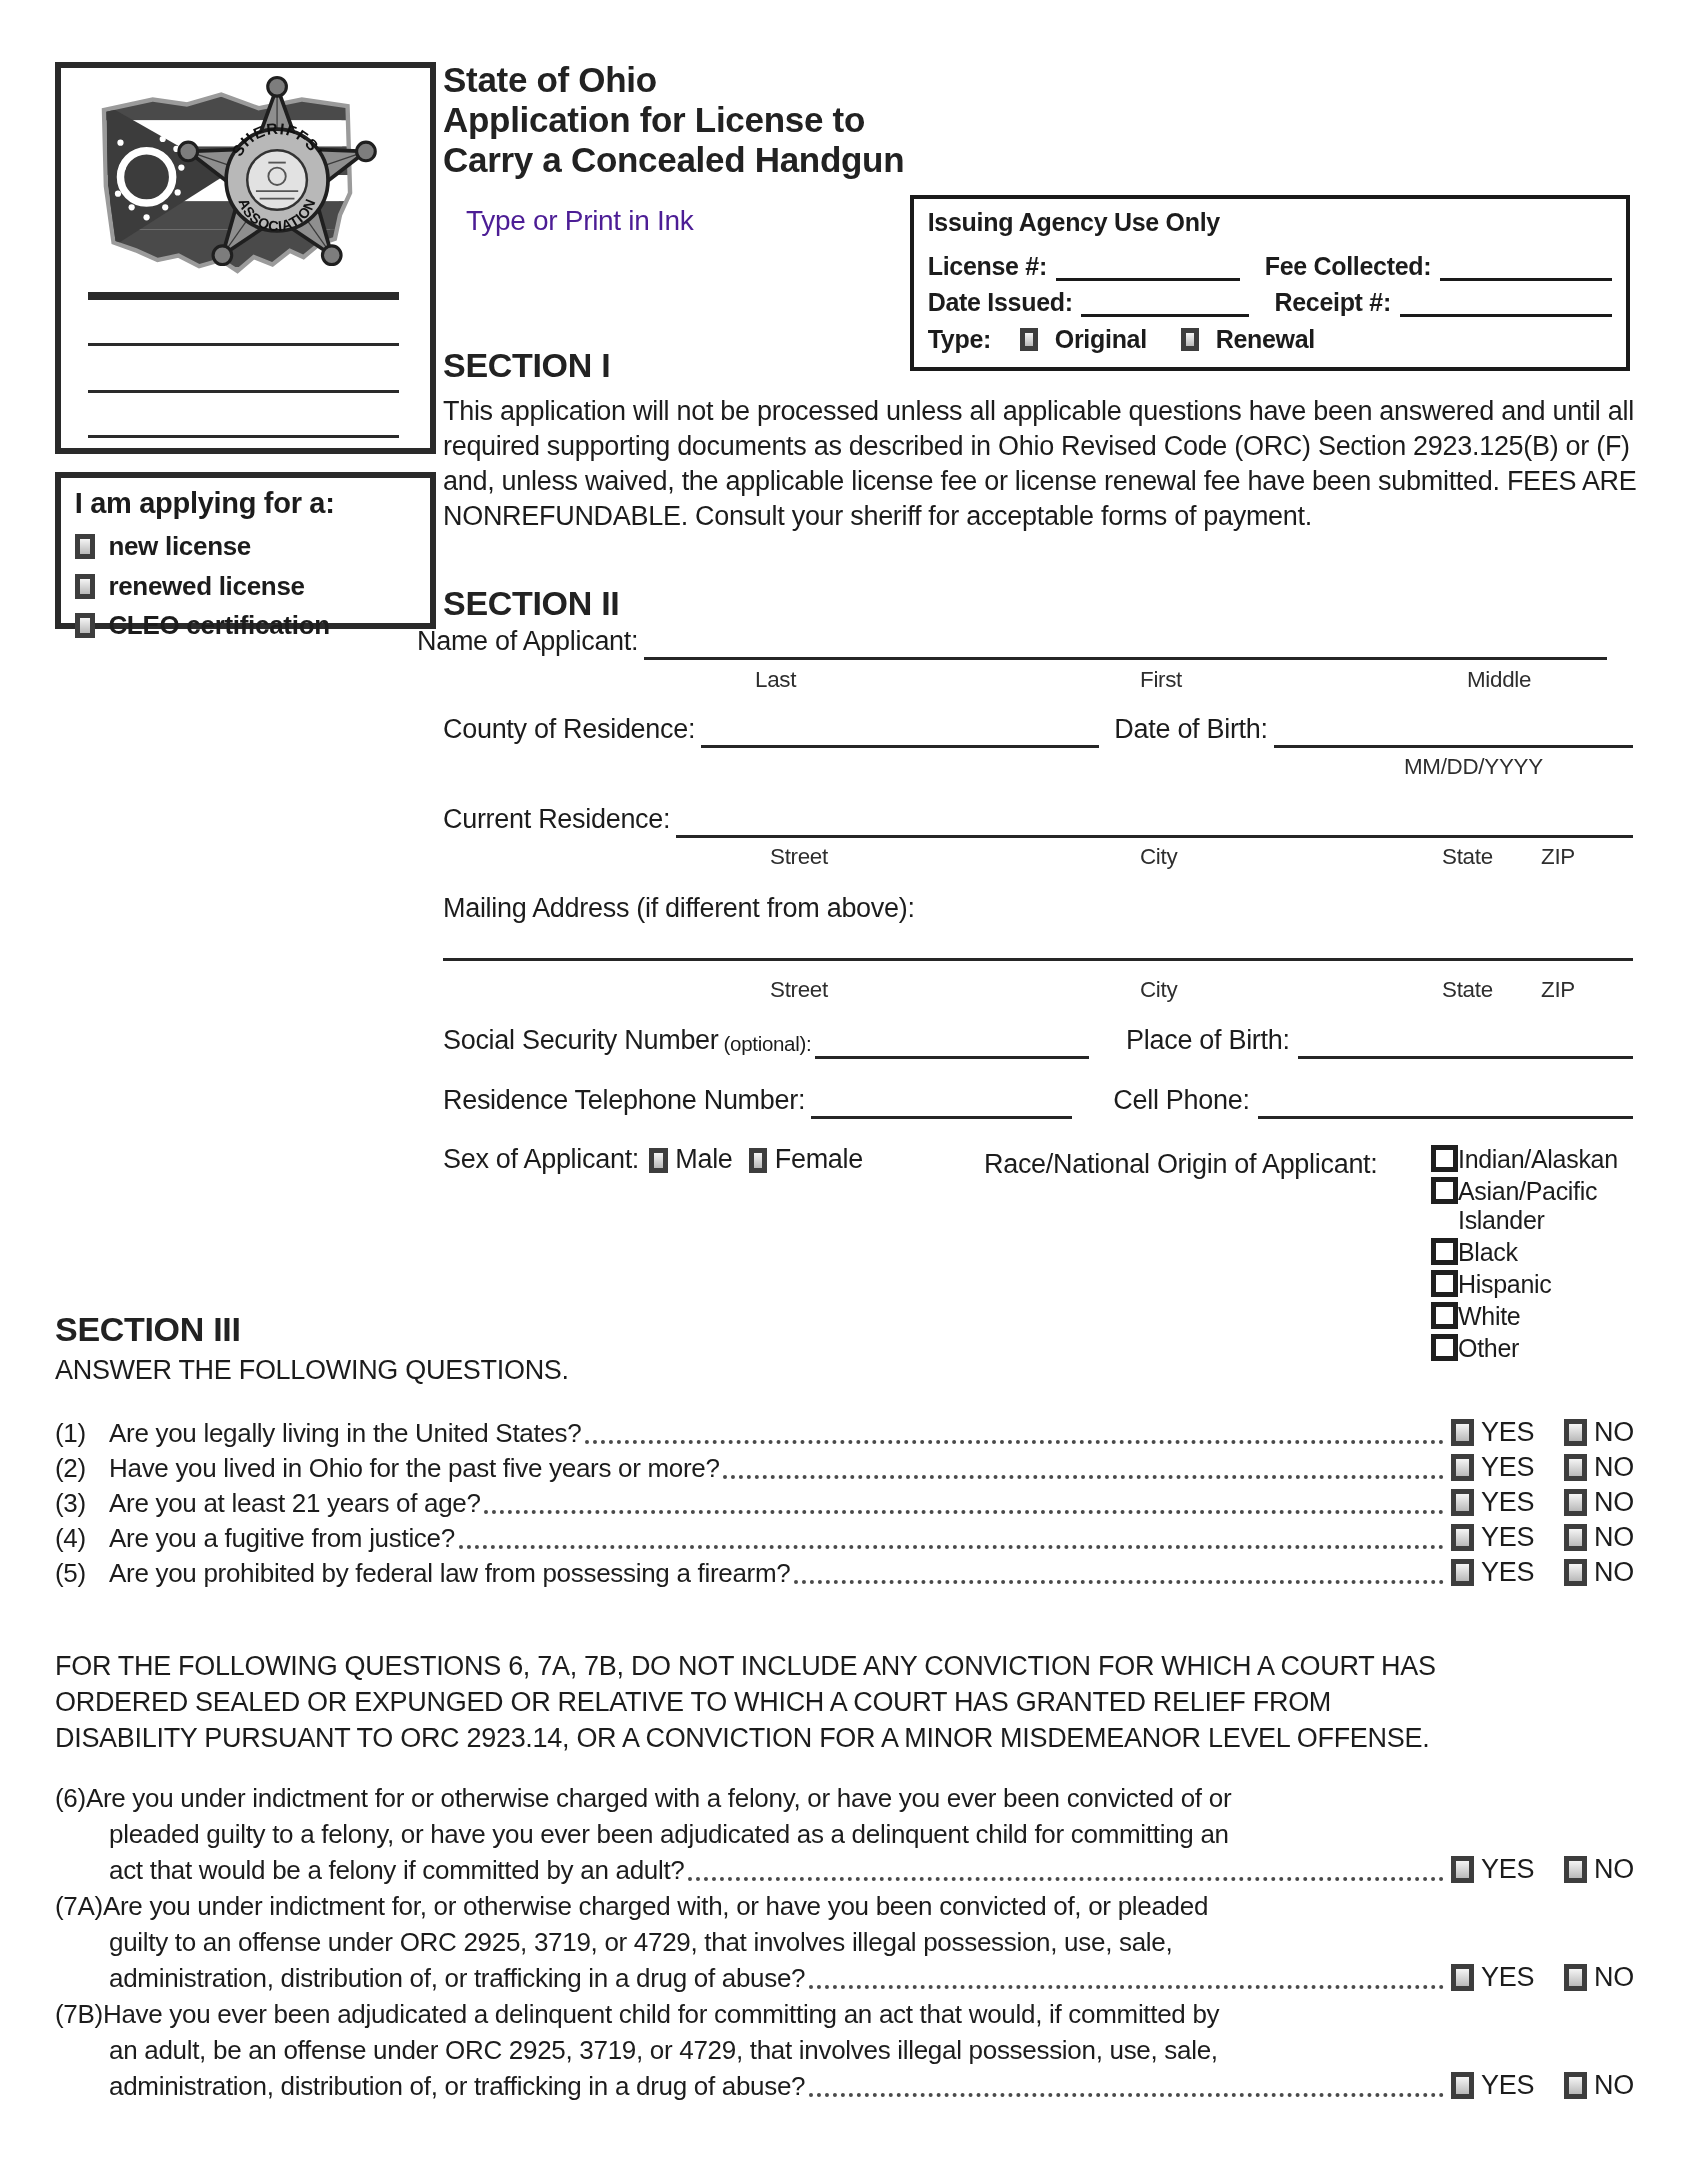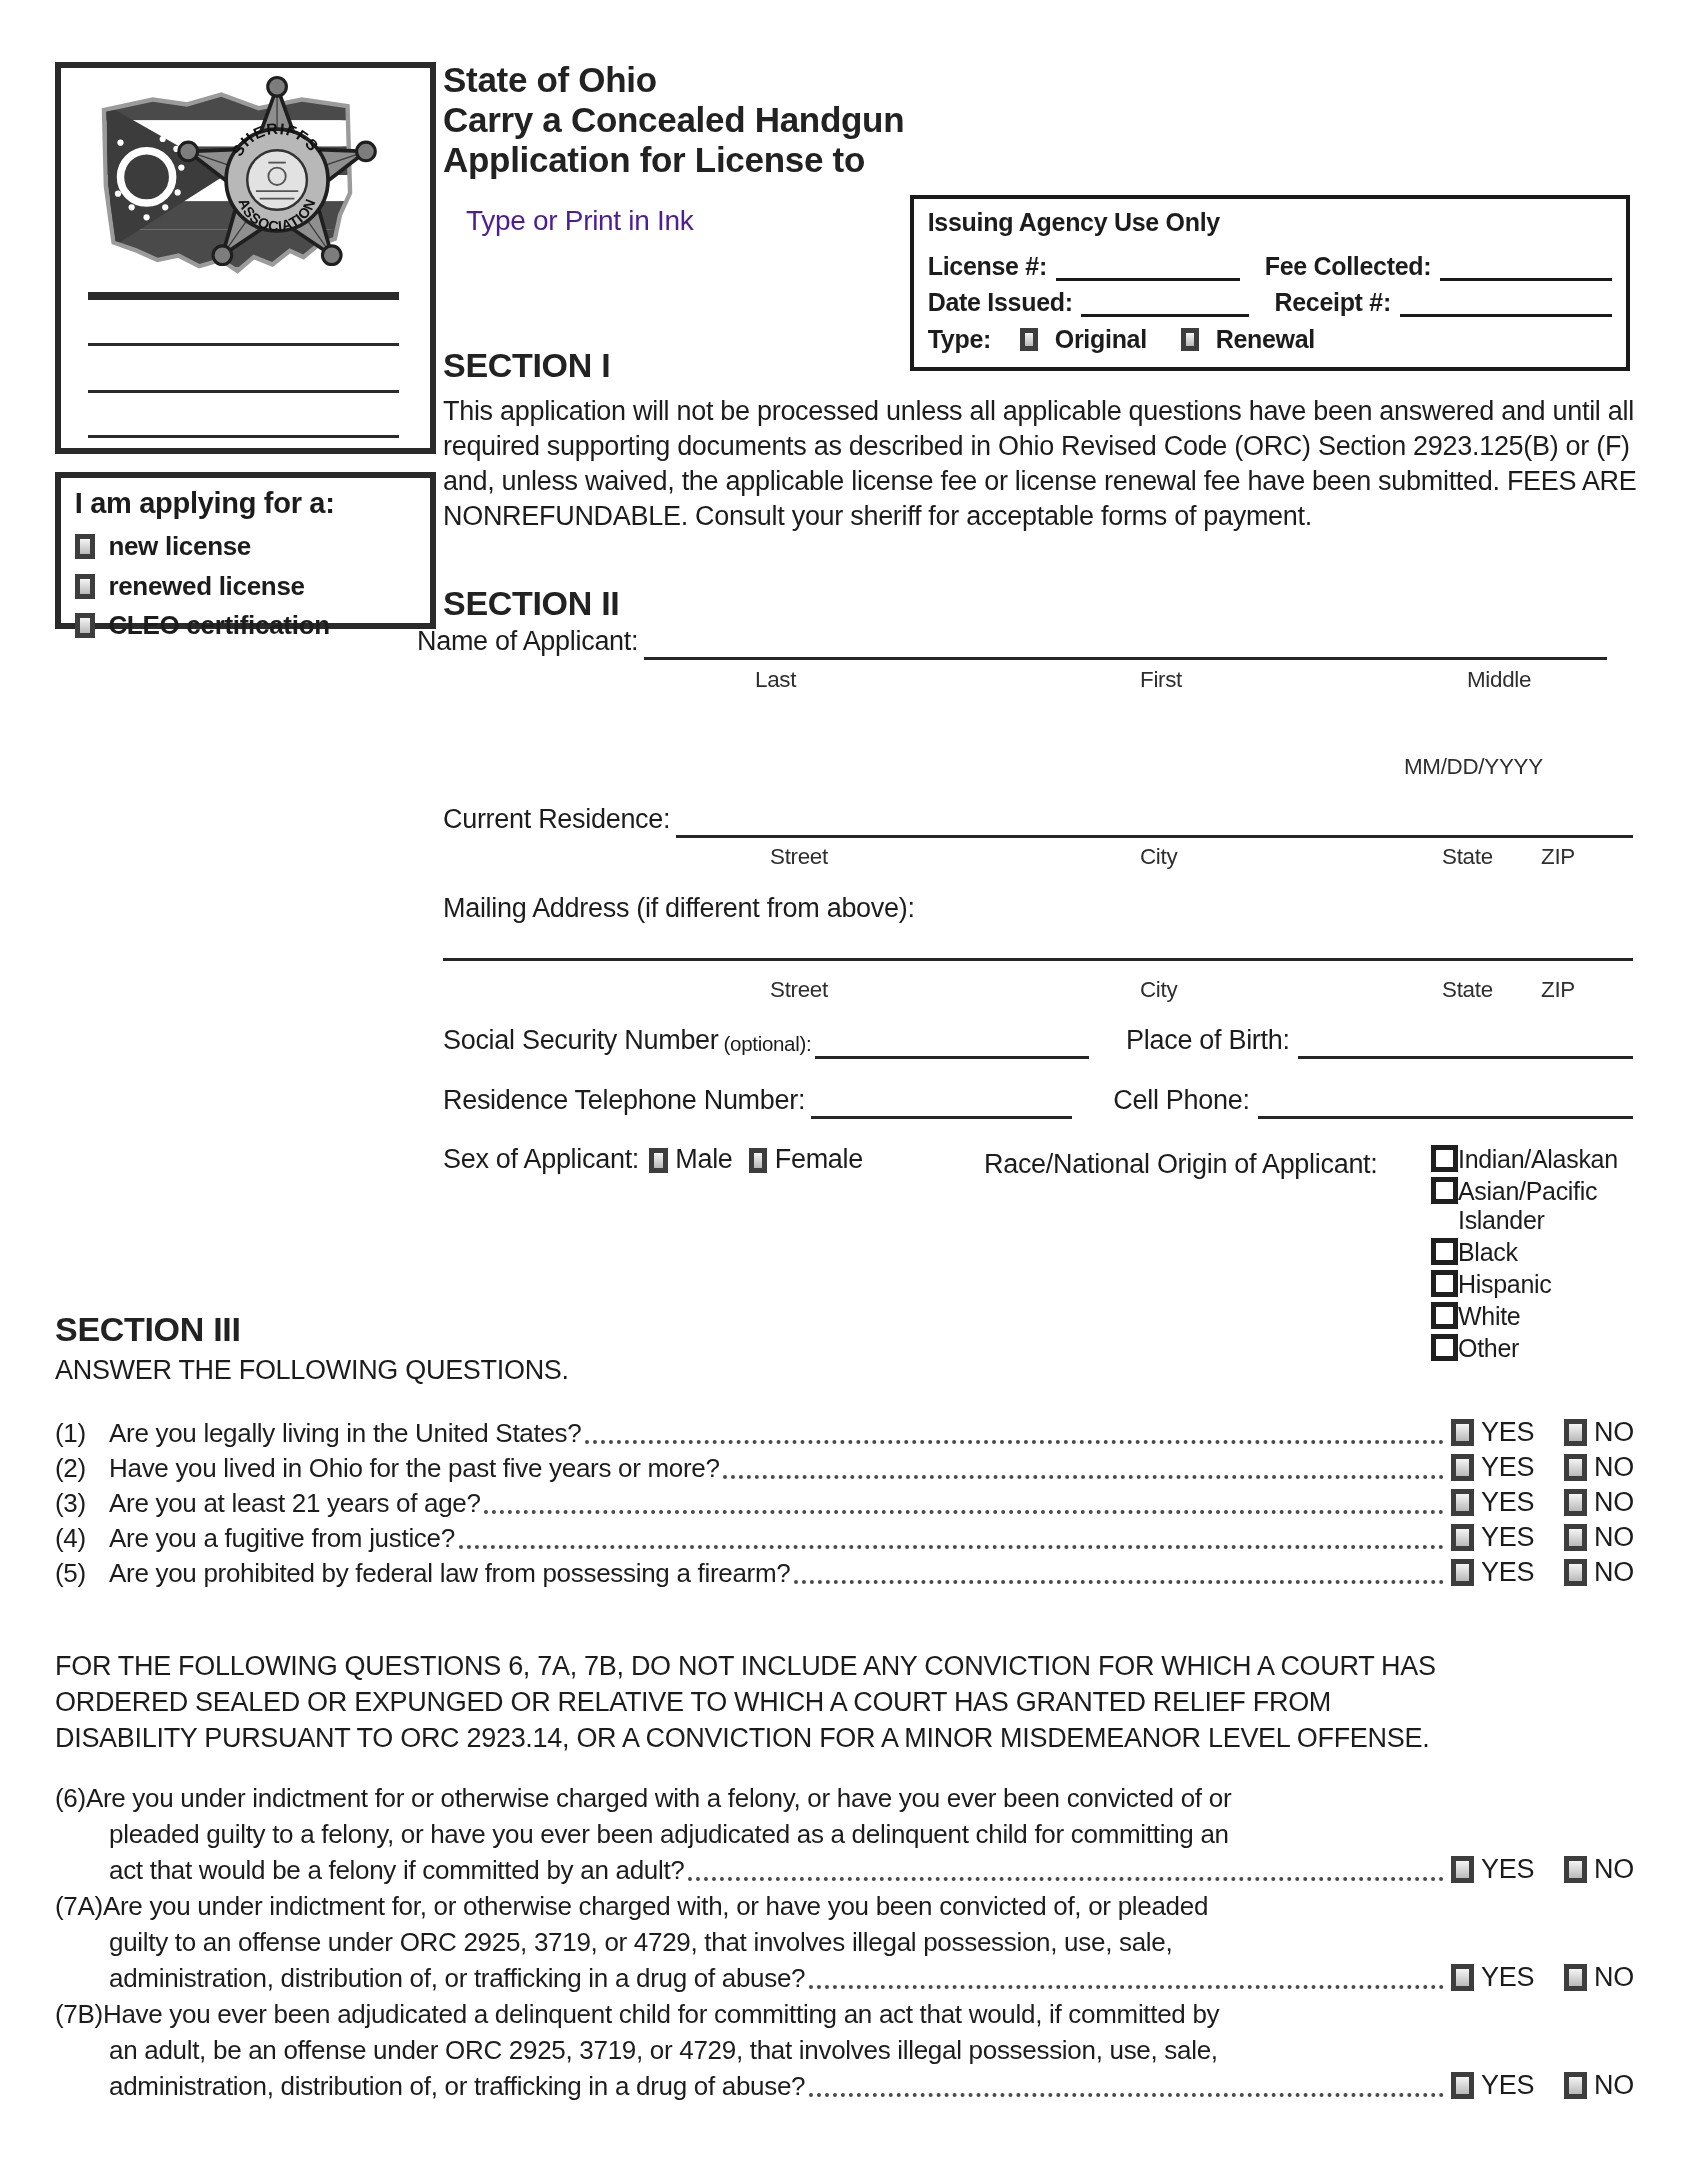--- a/index.html
+++ b/index.html
@@ -172,22 +172,22 @@
     </div>
     <div class="applying-row">
       <span class="cb-small" style="width:20px;height:25px;"></span>
       <span class="lbl">CLEO certification</span>
     </div>
   </div>
 
 
   <div class="abs header-title">
     <div>State of Ohio</div>
+    <div>Application for License to</div>
     <div>Carry a Concealed Handgun</div>
-    <div>Application for License to</div>
   </div>
   <div class="abs subtitle">Type or Print in Ink</div>
 
   <div class="abs agency-box">
     <div class="agency-title">Issuing Agency Use Only</div>
     <div class="agency-row">
       <span class="lab">License #:</span>
       <span class="fline" style="width:184px;margin-left:8.7px;"></span>
       <span class="lab agency-col2">Fee Collected:</span>
       <span class="fline" style="flex:1;margin-left:8.7px;"></span>
@@ -215,20 +215,26 @@
   <div class="frow" style="left:417px;top:626px;width:1190px;">
     <span class="lab">Name of Applicant:</span>
     <span class="line grow" style="margin-left:6.2px;"></span>
   </div>
   <div class="subrow" style="left:443px;top:667px;width:1190px;">
     <span style="left:312px;">Last</span>
     <span style="left:697px;">First</span>
     <span style="left:1024px;">Middle</span>
   </div>
 
+  <div class="frow" style="left:443px;top:714px;width:1190px;">
+    <span class="lab">County of Residence:</span>
+    <span class="line" style="width:398px;margin-left:6.2px;"></span>
+    <span class="lab" style="margin-left:15px;">Date of Birth:</span>
+    <span class="line grow" style="margin-left:6.2px;"></span>
+  </div>
   <div class="subrow" style="left:443px;top:754px;width:1190px;">
     <span style="left:961px;">MM/DD/YYYY</span>
   </div>
 
   <div class="frow" style="left:443px;top:804px;width:1190px;">
     <span class="lab">Current Residence:</span>
     <span class="line grow" style="margin-left:6.2px;"></span>
   </div>
   <div class="subrow" style="left:443px;top:844px;width:1190px;">
     <span style="left:327px;">Street</span>

